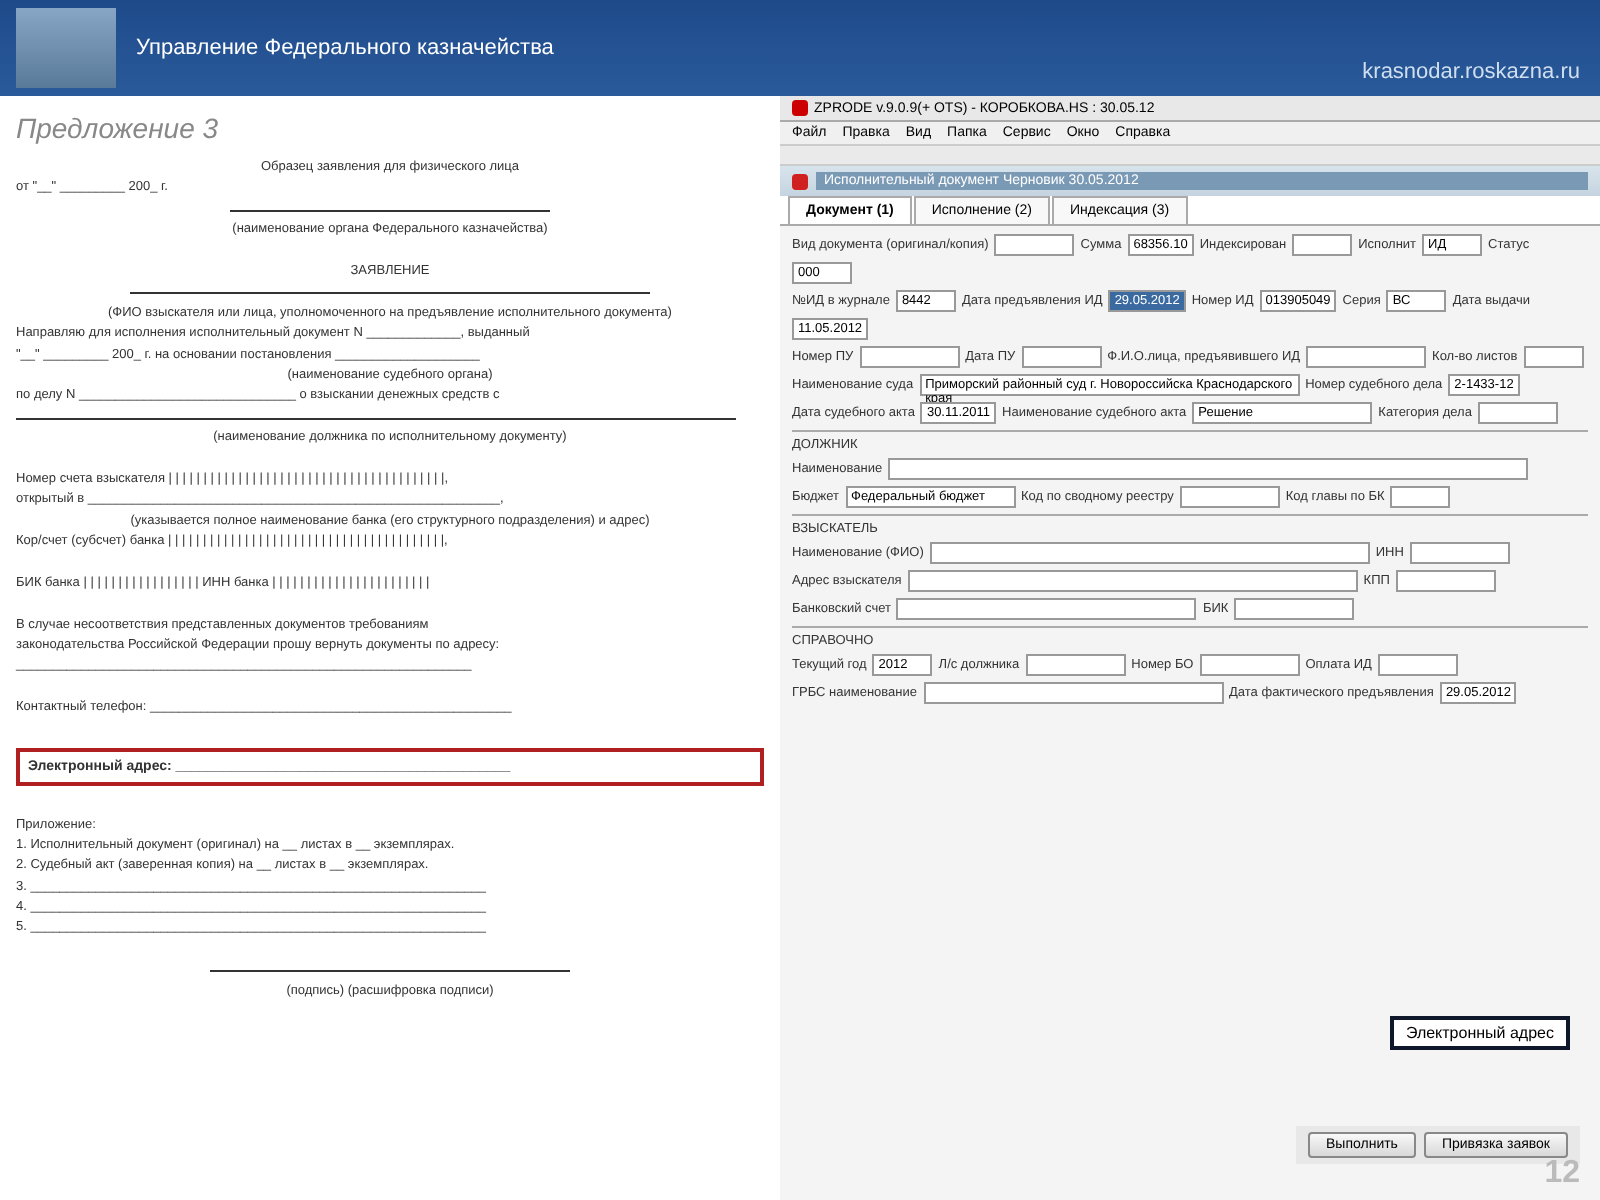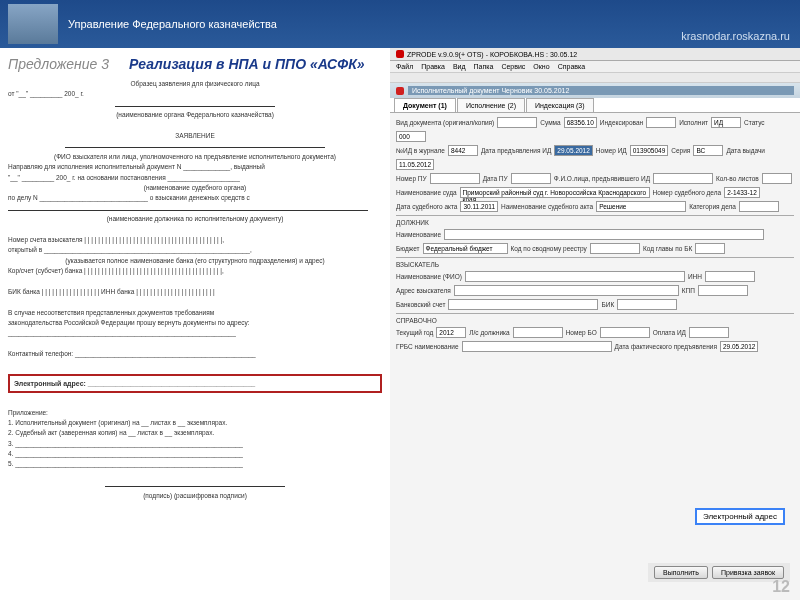--- a/index.html
+++ b/index.html
@@ -32,39 +32,38 @@
 .tabs span { padding: 3px 8px; border: 1px solid #aaa; border-bottom: none; background: #f8f8f8; margin-right: 1px; }
 .tabs span.active { background: #fff; font-weight: bold; }
 
 .form { padding: 4px 6px; font-size: 6.5px; }
 .form-row { display: flex; align-items: center; margin-bottom: 3px; gap: 3px; flex-wrap: wrap; }
 .form-row label { color: #333; white-space: nowrap; }
 .inp { background: #fff; border: 1px solid #999; padding: 1px 2px; font-size: 6.5px; min-width: 30px; height: 11px; }
 .divider { border-top: 1px solid #aaa; margin: 3px 0; }
 .bbar { background: #e8e8e8; padding: 3px 6px; display: flex; gap: 4px; position: absolute; bottom: 18px; right: 10px; }
 .btn { background: linear-gradient(#f8f8f8, #d8d8d8); border: 1px solid #888; padding: 2px 8px; font-size: 7px; border-radius: 2px; }
-.email-box2 { border: 2px solid #3b82f6; padding: 2px 6px; position: absolute; bottom: 75px; right: 15px; background: #fff; font-size: 8px; }
+.email-box2 { border: 2px solid #0f172a; padding: 2px 6px; position: absolute; bottom: 75px; right: 15px; background: #fff; font-size: 8px; }
 .pagenum { position: absolute; bottom: 4px; right: 10px; color: #bbb; font-size: 16px; font-weight: bold; }
 </style>
 </head>
 <body>
 
 <div class="header">
   <div class="header-img"></div>
   <div class="header-text">
     <div>Управление Федерального казначейства</div>
   </div>
   <div class="header-right">krasnodar.roskazna.ru</div>
 </div>
 
 <div class="content">
   <div class="left">
     <div class="section-title">
       <span class="pred">Предложение 3</span>
-      <span class="real">Реализация в НПА и ППО «АСФК»</span>
     </div>
     <div class="doc">
       <div class="center">Образец заявления для физического лица</div>
       <div>от "__" _________ 200_ г.</div>
       <div class="center"><span class="blank" style="width:160px"></span></div>
       <div class="center">(наименование органа Федерального казначейства)</div>
       <br>
       <div class="center">ЗАЯВЛЕНИЕ</div>
       <div class="center"><span class="blank" style="width:260px"></span></div>
       <div class="center">(ФИО взыскателя или лица, уполномоченного на предъявление исполнительного документа)</div>

